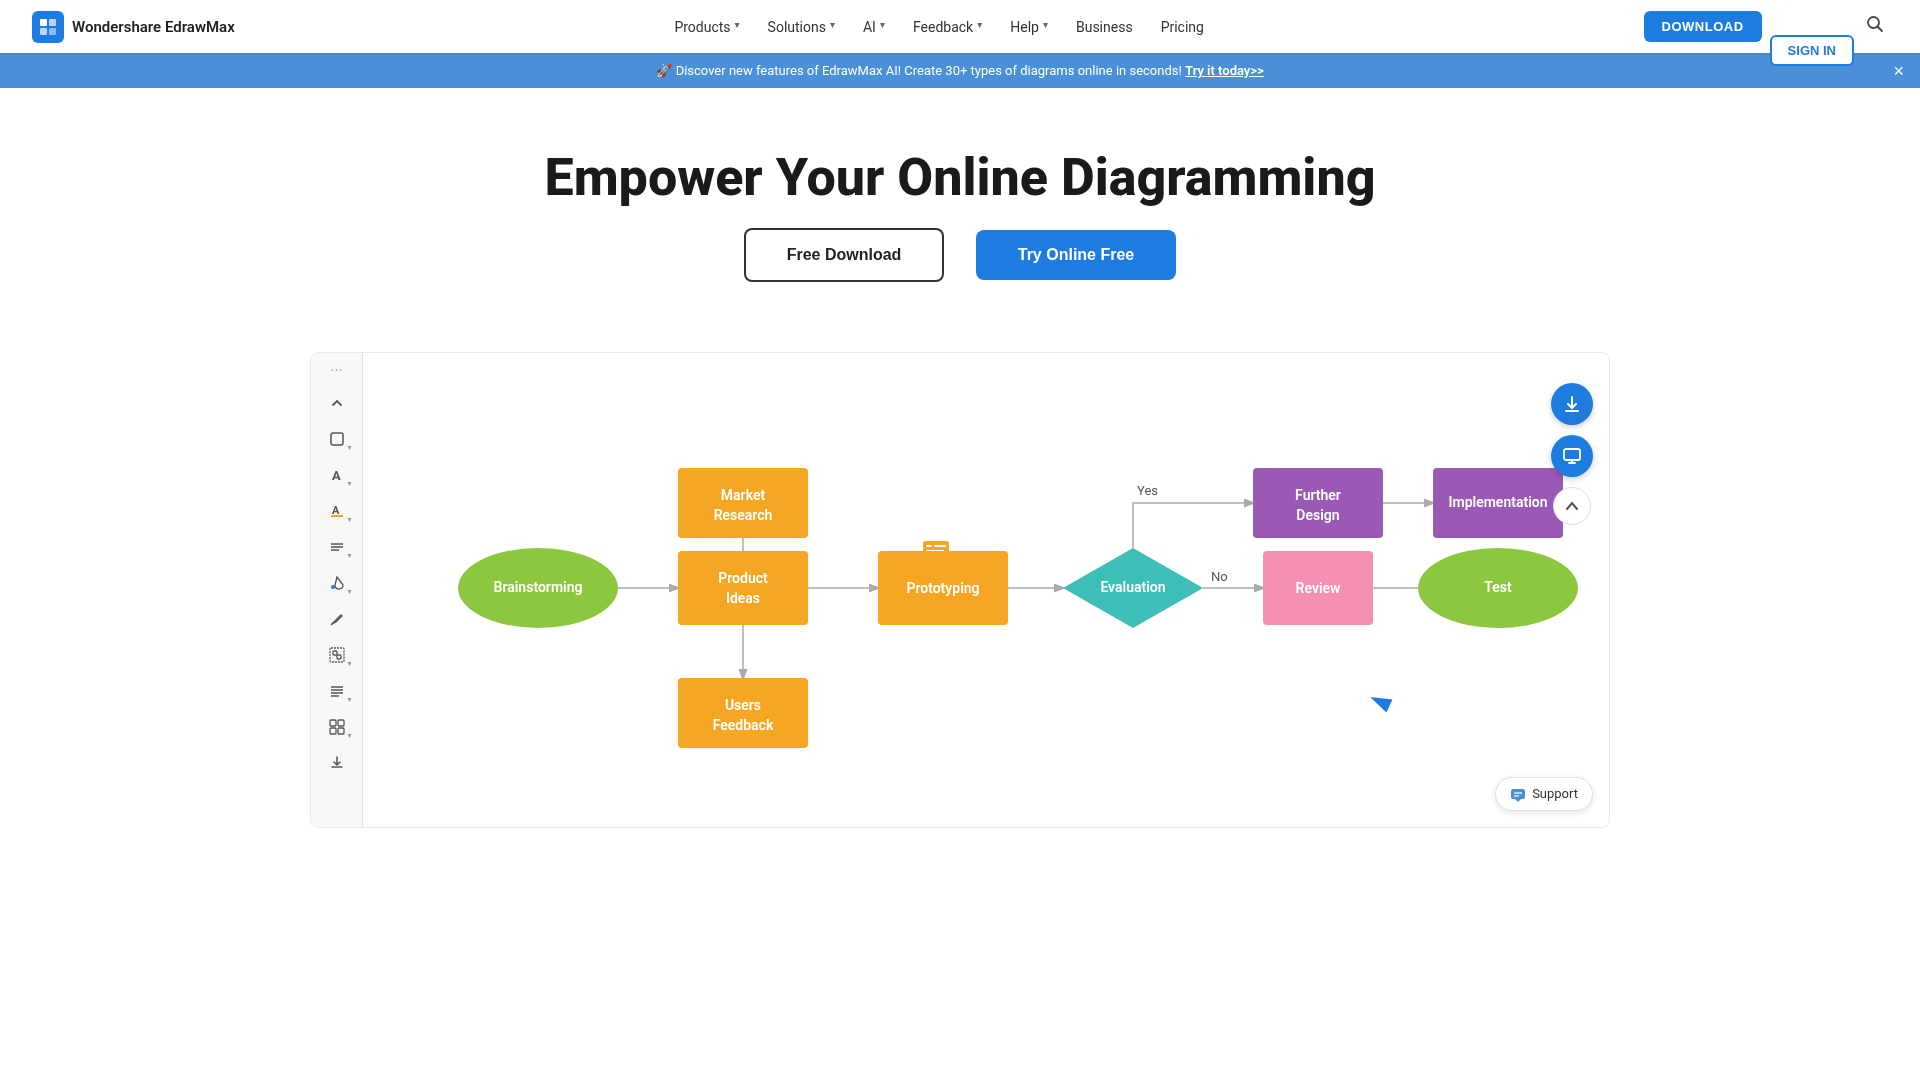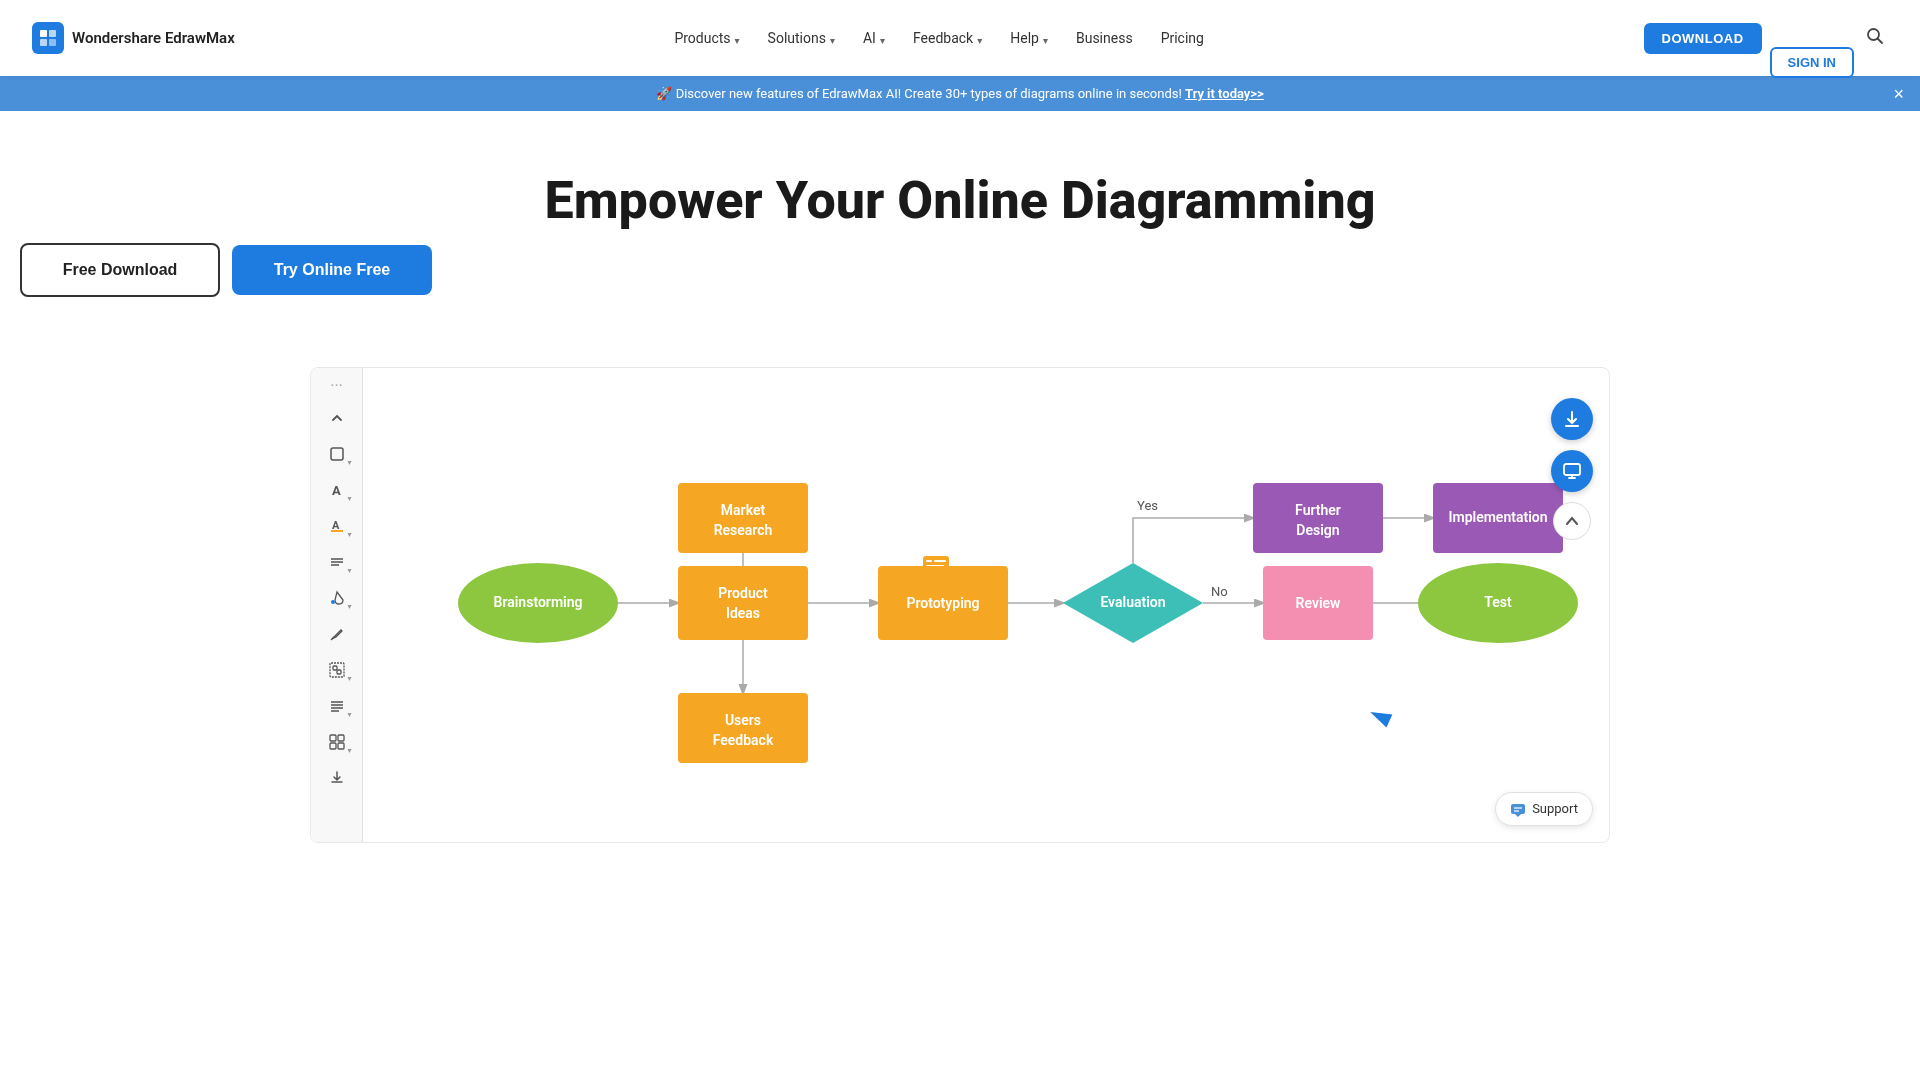--- a/index.html
+++ b/index.html
@@ -1,29 +1,29 @@
 <!DOCTYPE html>
 <html><head>
   <meta charset="utf-8">
   <style>
     * { margin: 0; padding: 0; box-sizing: border-box; }
     body { font-family: -apple-system, BlinkMacSystemFont, 'Segoe UI', Roboto, sans-serif; background: #fff; overflow-x: hidden; }
 
     
     .navbar {
       display: flex; align-items: center; justify-content: space-between;
-      padding: 0 32px; height: 76px; background: #fff;
+      padding: 0 32px; height: 53px; background: #fff;
       box-shadow: 0 1px 4px rgba(0,0,0,0.08); position: relative; z-index: 10;
     }
     .navbar-brand { display: flex; align-items: center; gap: 8px; text-decoration: none; }
     .brand-icon { width: 32px; height: 32px; background: #1e7be0; border-radius: 6px; display: flex; align-items: center; justify-content: center; color: #fff; font-weight: bold; font-size: 16px; }
     .brand-name { font-size: 15px; font-weight: 600; color: #222; }
     .nav-links { display: flex; align-items: center; gap: 4px; }
     .nav-item {
-      display: flex; align-items: flex-end; gap: 4px; padding: 8px 12px;
+      display: flex; align-items: flex-start; gap: 4px; padding: 8px 12px;
       font-size: 14px; color: #333; cursor: pointer; border-radius: 4px;
       user-select: none;
     }
     .nav-item .chevron { font-size: 10px; color: #666; }
     .nav-actions { display: flex; align-items: center; gap: 8px; }
     .btn-download {
       background: #1e7be0; color: #fff; border: none; border-radius: 6px;
       padding: 8px 18px; font-size: 13px; font-weight: 600; cursor: pointer;
       letter-spacing: 0.5px;
     }
@@ -36,23 +36,23 @@
     
     .announcement-bar {
       background: #4a90d9; color: #fff; text-align: center; padding: 10px 40px;
       font-size: 13px; position: relative;
     }
     .announcement-bar a { color: #fff; font-weight: 600; }
     .close-banner { position: absolute; right: 16px; top: 50%; transform: translateY(-50%); cursor: pointer; font-size: 18px; color: #fff; background: none; border: none; }
 
     
     .hero { text-align: center; padding: 60px 20px 20px; }
-    .hero-title { font-size: 52px; font-weight: 800; color: #1a1a1a; line-height: 1.15; margin-bottom: 12px; }
+    .hero-title { font-size: 52px; font-weight: 800; color: #1a1a1a; line-height: 1.15; margin-bottom: 20px; }
     .hero-subtitle { font-size: 18px; color: #444; margin-bottom: 36px; }
-    .hero-buttons { display: flex; align-items: center; gap: 12px; margin-bottom: 20px; }
+    .hero-buttons { display: flex; align-items: center; justify-content: center; gap: 32px; margin-bottom: 20px; }
     .btn-free-download {
       background: #fff; color: #222; border: 2px solid #333; border-radius: 8px;
       padding: 16px 36px; font-size: 16px; font-weight: 600; cursor: pointer;
       min-width: 200px;
     }
     .btn-try-online {
       background: #1e7be0; color: #fff; border: none; border-radius: 8px;
       padding: 16px 35px; font-size: 16px; font-weight: 600; cursor: pointer;
       min-width: 200px;
     }

